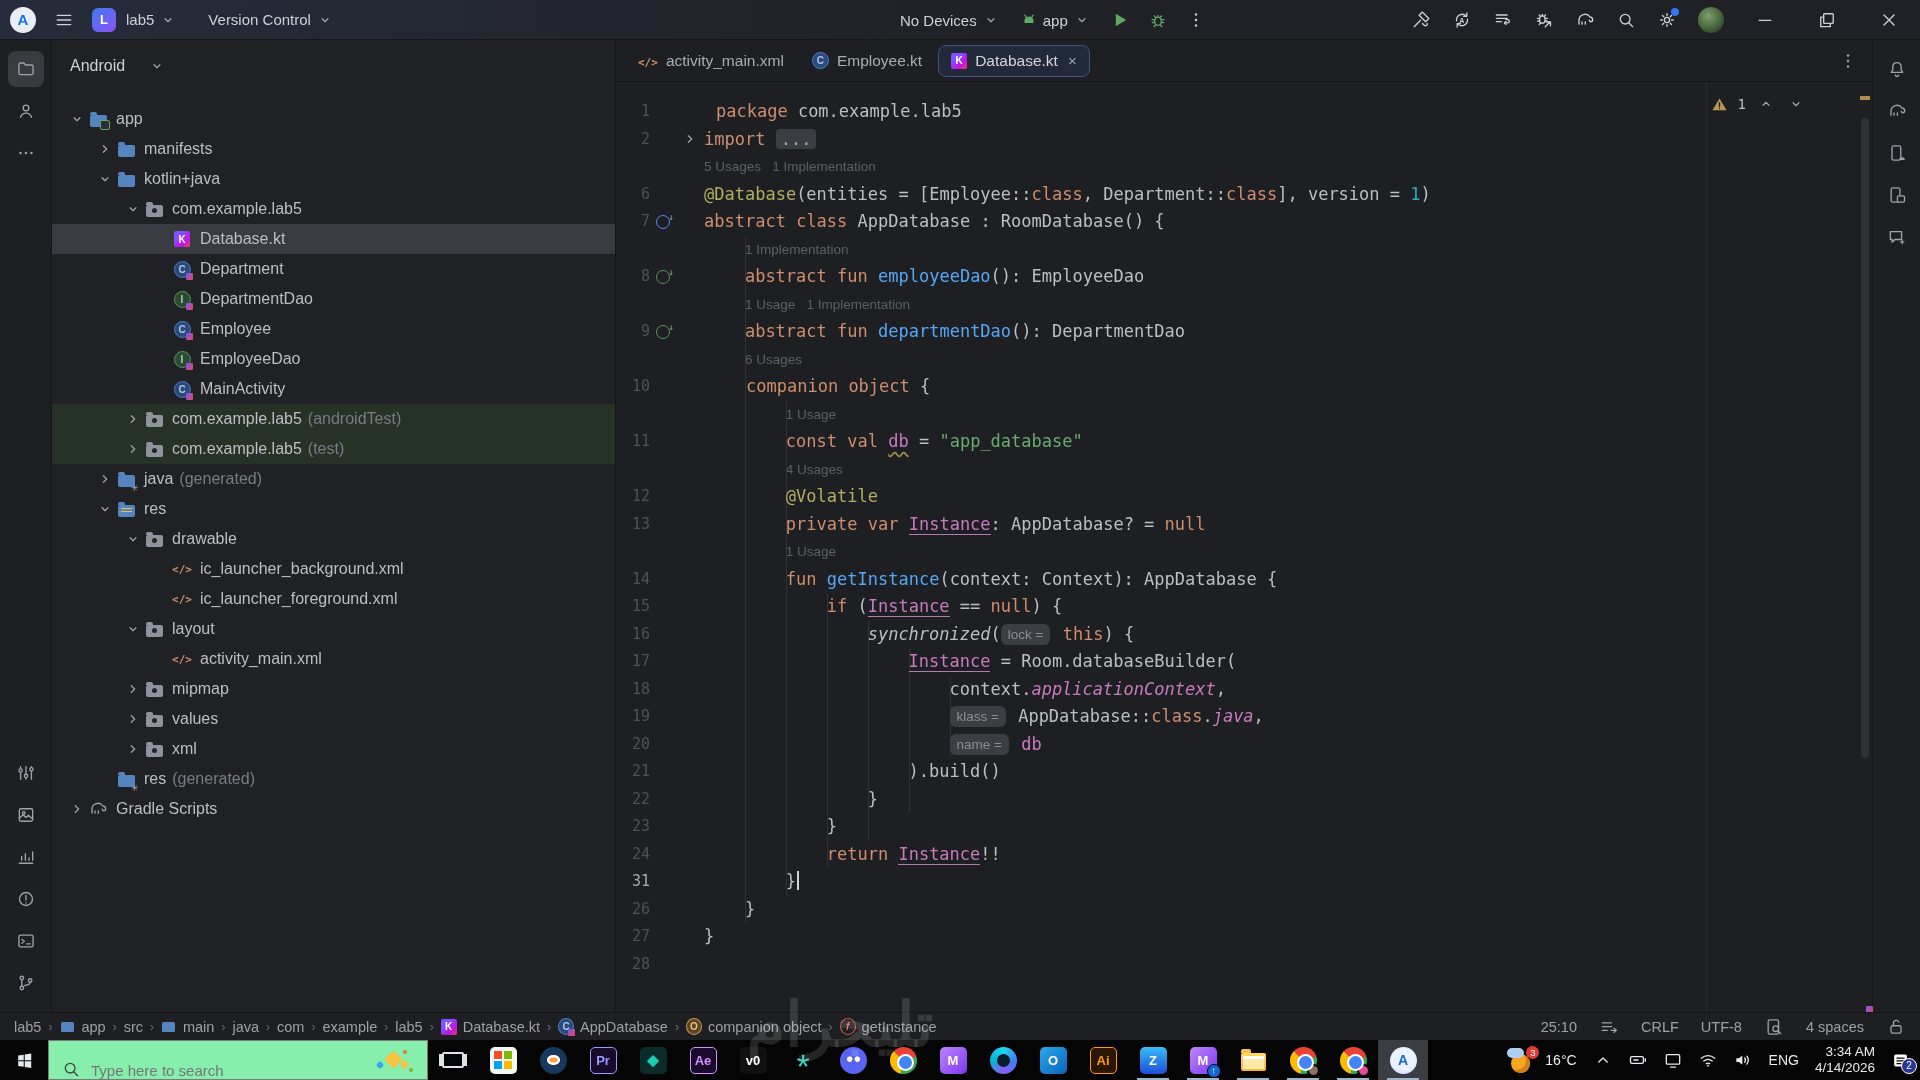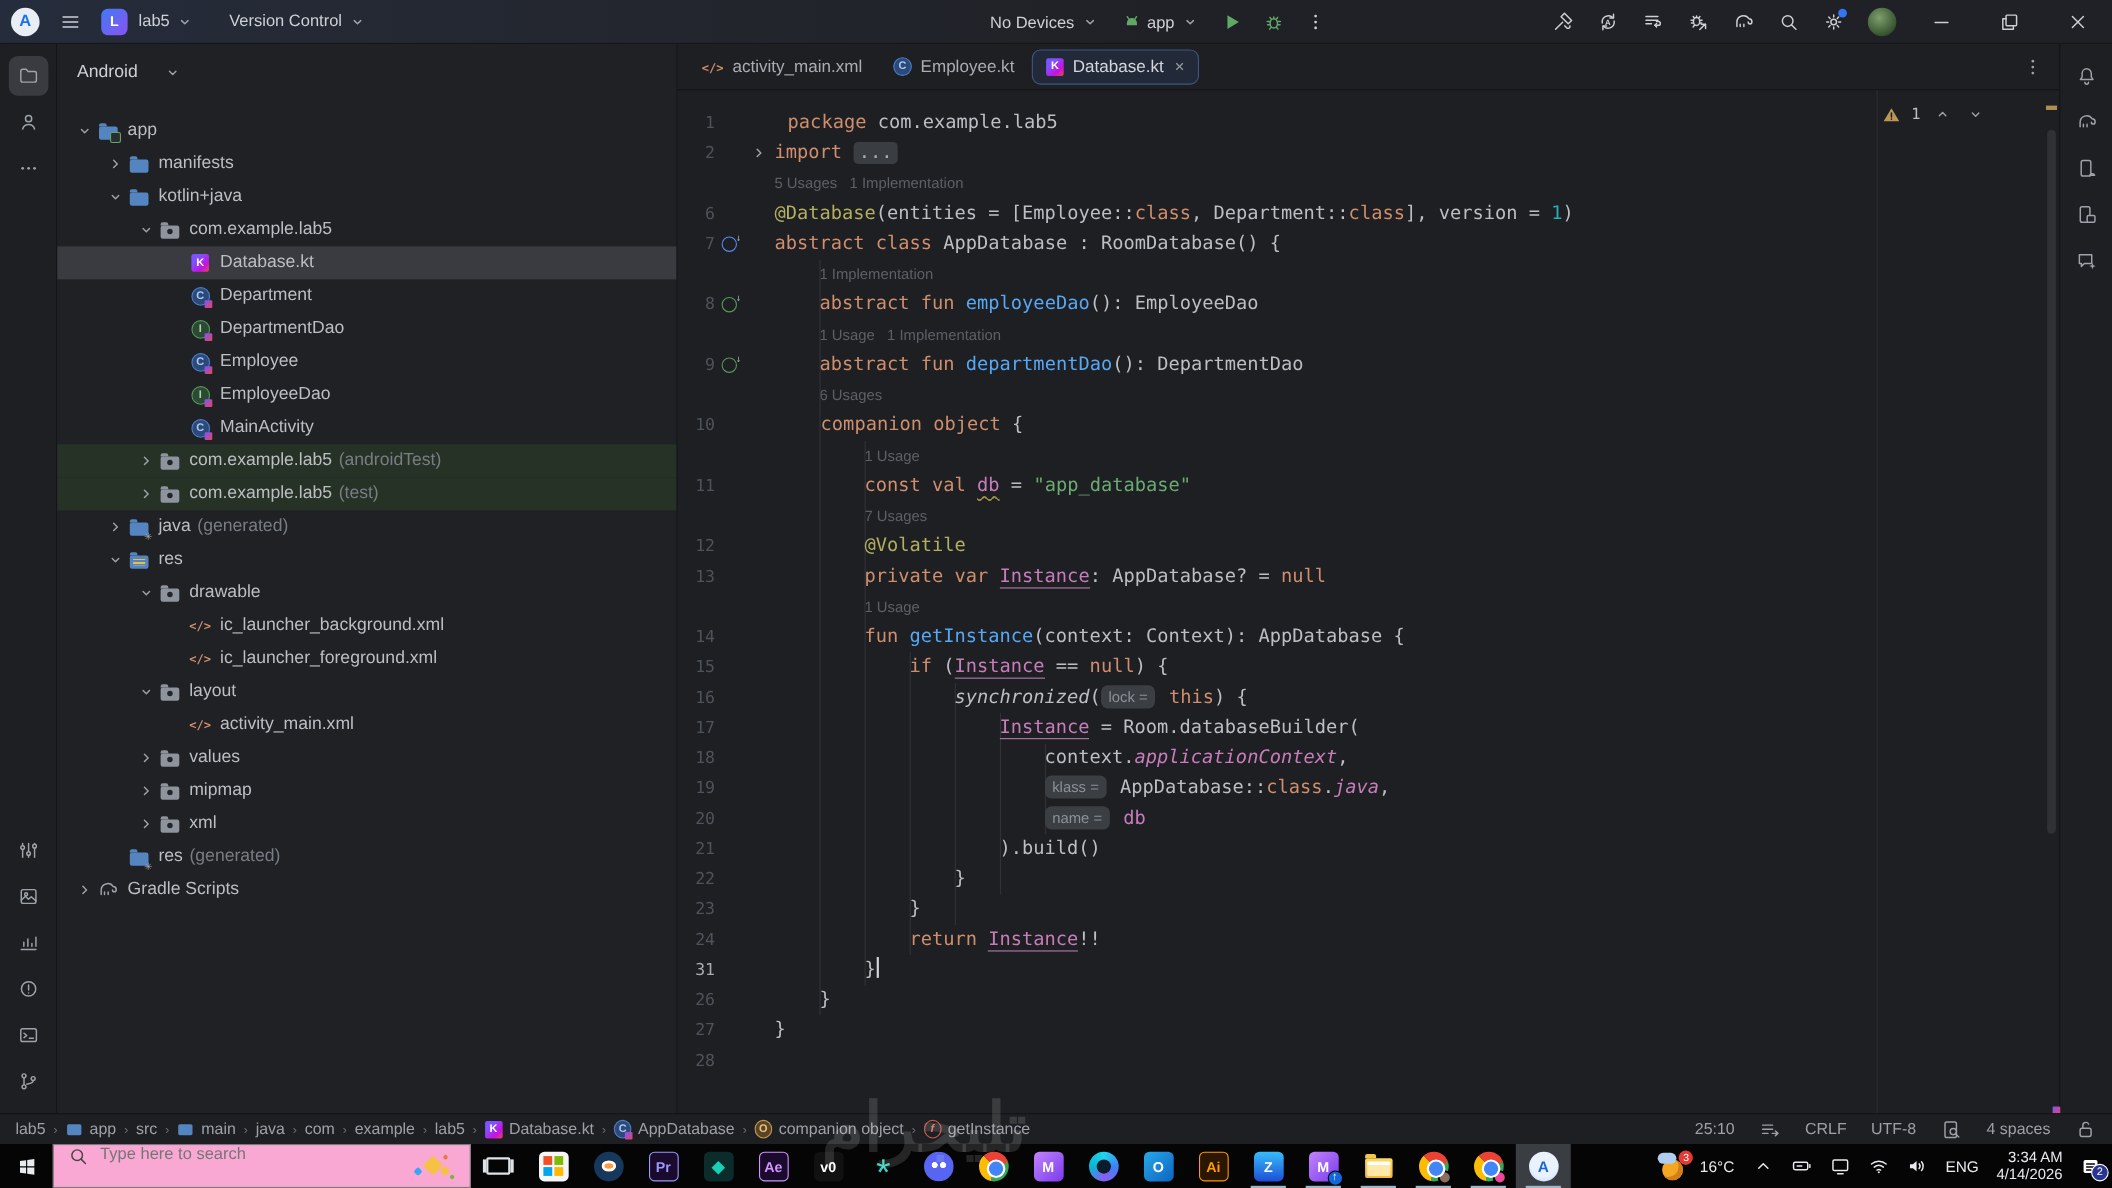--- a/index.html
+++ b/index.html
@@ -102,21 +102,21 @@
   .crumb .ticon{width:16px;height:16px;display:inline-flex;align-items:center;justify-content:center;position:relative}
   .crumb-sep{color:#6a6e75;font-size:12px}
   .modchip{width:13px;height:10px;background:#5585c0;border-radius:1.5px}
   .status-right{margin-left:auto;display:flex;align-items:center;gap:22px}
   .status-right .ic{color:#9da0a8}
   .sitem{cursor:pointer;display:flex;align-items:center}
 
   
   .taskbar{position:absolute;left:0;top:1040px;width:1920px;height:40px;background:#050505;display:flex;align-items:stretch;color:#e8eaed}
   .start{width:48px;display:flex;align-items:center;justify-content:center}
-  .searchbox{width:380px;background:#f9a8d4;border:1px solid #7a7a7a;display:flex;align-items:flex-start;gap:10px;padding:0 12px;position:relative}
+  .searchbox{width:380px;background:#86efac;border:1px solid #7a7a7a;display:flex;align-items:flex-end;gap:10px;padding:0 12px;position:relative}
   .searchbox .ic{color:#444}
   .searchbox input{border:0;outline:0;background:transparent;font-size:15px;color:#333;width:250px;font-family:"Liberation Sans",sans-serif}
   .spark{position:absolute;right:14px;top:7px;width:40px;height:26px}
   .spark i{position:absolute;display:block;transform:rotate(45deg);border-radius:2px}
   .spark .s1{width:13px;height:13px;left:14px;top:5px;background:#f6c243}
   .spark .s2{width:7px;height:7px;left:28px;top:13px;background:#f6c243}
   .spark .s3{width:6px;height:6px;left:4px;top:14px;background:#3aa3f2}
   .spark .s4{width:4px;height:4px;left:30px;top:2px;background:#e07b39;border-radius:50%}
   .spark .s5{width:4px;height:4px;left:36px;top:20px;background:#7cb342;border-radius:50%}
   .tile{width:50px;display:flex;align-items:center;justify-content:center;position:relative;cursor:pointer}
@@ -557,32 +557,32 @@
           </div>
           <div class="trow" style="padding-left: 70px;">
             <span class="chev">
               <svg viewBox="0 0 24 24" width="20" height="20" fill="none" stroke="currentColor" stroke-width="1.6" stroke-linecap="round" stroke-linejoin="round">
                 <path d="M10 8l4 4-4 4"></path>
               </svg>
             </span>
             <span class="ticon">
               <span class="fldr gray"></span>
             </span>
+            <span>mipmap</span>
+          </div>
+          <div class="trow" style="padding-left: 70px;">
+            <span class="chev">
+              <svg viewBox="0 0 24 24" width="20" height="20" fill="none" stroke="currentColor" stroke-width="1.6" stroke-linecap="round" stroke-linejoin="round">
+                <path d="M10 8l4 4-4 4"></path>
+              </svg>
+            </span>
+            <span class="ticon">
+              <span class="fldr gray"></span>
+            </span>
             <span>values</span>
-          </div>
-          <div class="trow" style="padding-left: 70px;">
-            <span class="chev">
-              <svg viewBox="0 0 24 24" width="20" height="20" fill="none" stroke="currentColor" stroke-width="1.6" stroke-linecap="round" stroke-linejoin="round">
-                <path d="M10 8l4 4-4 4"></path>
-              </svg>
-            </span>
-            <span class="ticon">
-              <span class="fldr gray"></span>
-            </span>
-            <span>mipmap</span>
           </div>
           <div class="trow" style="padding-left: 70px;">
             <span class="chev">
               <svg viewBox="0 0 24 24" width="20" height="20" fill="none" stroke="currentColor" stroke-width="1.6" stroke-linecap="round" stroke-linejoin="round">
                 <path d="M10 8l4 4-4 4"></path>
               </svg>
             </span>
             <span class="ticon">
               <span class="fldr gray"></span>
             </span>
@@ -677,21 +677,21 @@
           <div class="crow"><span class="ln">6</span><span class="gcol"></span><span class="fcol"></span><span style="margin-left: 0px;"><span class="ann">@Database</span><span class="pl">(entities = [Employee::</span><span class="kw">class</span><span class="pl">, Department::</span><span class="kw">class</span><span class="pl">], version = </span><span class="num">1</span><span class="pl">)</span></span></div>
           <div class="crow"><span class="ln">7</span><span class="gcol"><span class="gi cls"></span></span><span class="fcol"></span><span style="margin-left: 0px;"><span class="kw">abstract</span><span class="pl"> </span><span class="kw">class</span><span class="pl"> AppDatabase : RoomDatabase() {</span></span></div>
           <div class="hintrow" style="padding-left: 128.92px;">1 Implementation</div>
           <div class="crow"><span class="ln">8</span><span class="gcol"><span class="gi ifc"></span></span><span class="fcol"></span><span style="margin-left: 40.92px;"><span class="kw">abstract</span><span class="pl"> </span><span class="kw">fun</span><span class="pl"> </span><span class="fn">employeeDao</span><span class="pl">(): EmployeeDao</span></span></div>
           <div class="hintrow" style="padding-left: 128.92px;">1 Usage   1 Implementation</div>
           <div class="crow"><span class="ln">9</span><span class="gcol"><span class="gi ifc"></span></span><span class="fcol"></span><span style="margin-left: 40.92px;"><span class="kw">abstract</span><span class="pl"> </span><span class="kw">fun</span><span class="pl"> </span><span class="fn">departmentDao</span><span class="pl">(): DepartmentDao</span></span></div>
           <div class="hintrow" style="padding-left: 128.92px;">6 Usages</div>
           <div class="crow"><span class="ln">10</span><span class="gcol"></span><span class="fcol"></span><span style="margin-left: 42px;"><span class="kw">companion</span><span class="pl"> </span><span class="kw">object</span><span class="pl"> {</span></span></div>
           <div class="hintrow" style="padding-left: 169.84px;">1 Usage</div>
           <div class="crow"><span class="ln">11</span><span class="gcol"></span><span class="fcol"></span><span style="margin-left: 81.84px;"><span class="kw">const</span><span class="pl"> </span><span class="kw">val</span><span class="pl"> </span><span class="propW">db</span><span class="pl"> = </span><span class="str">"app_database"</span></span></div>
-          <div class="hintrow" style="padding-left: 169.84px;">7 Usages</div>
+          <div class="hintrow" style="padding-left: 169.84px;">4 Usages</div>
           <div class="crow"><span class="ln">12</span><span class="gcol"></span><span class="fcol"></span><span style="margin-left: 81.84px;"><span class="ann">@Volatile</span></span></div>
           <div class="crow"><span class="ln">13</span><span class="gcol"></span><span class="fcol"></span><span style="margin-left: 81.84px;"><span class="kw">private</span><span class="pl"> </span><span class="kw">var</span><span class="pl"> </span><span class="propU">Instance</span><span class="pl">: AppDatabase? = </span><span class="kw">null</span></span></div>
           <div class="hintrow" style="padding-left: 169.84px;">1 Usage</div>
           <div class="crow"><span class="ln">14</span><span class="gcol"></span><span class="fcol"></span><span style="margin-left: 81.84px;"><span class="kw">fun</span><span class="pl"> </span><span class="fn">getInstance</span><span class="pl">(context: Context): AppDatabase {</span></span></div>
           <div class="crow"><span class="ln">15</span><span class="gcol"></span><span class="fcol"></span><span style="margin-left: 122.76px;"><span class="kw">if</span><span class="pl"> (</span><span class="propU">Instance</span><span class="pl"> == </span><span class="kw">null</span><span class="pl">) {</span></span></div>
           <div class="crow"><span class="ln">16</span><span class="gcol"></span><span class="fcol"></span><span style="margin-left: 163.68px;"><span class="it">synchronized</span><span class="pl">(</span><span class="inlay">lock =</span><span class="pl"> </span><span class="kw">this</span><span class="pl">) {</span></span></div>
           <div class="crow"><span class="ln">17</span><span class="gcol"></span><span class="fcol"></span><span style="margin-left: 204.6px;"><span class="propU">Instance</span><span class="pl"> = Room.databaseBuilder(</span></span></div>
           <div class="crow"><span class="ln">18</span><span class="gcol"></span><span class="fcol"></span><span style="margin-left: 245.52px;"><span class="pl">context.</span><span class="propI">applicationContext</span><span class="pl">,</span></span></div>
           <div class="crow"><span class="ln">19</span><span class="gcol"></span><span class="fcol"></span><span style="margin-left: 245.52px;"><span class="inlay">klass =</span><span class="pl"> AppDatabase::</span><span class="kw">class</span><span class="pl">.</span><span class="propI">java</span><span class="pl">,</span></span></div>
           <div class="crow"><span class="ln">20</span><span class="gcol"></span><span class="fcol"></span><span style="margin-left: 245.52px;"><span class="inlay">name =</span><span class="pl"> </span><span class="prop">db</span></span></div>

